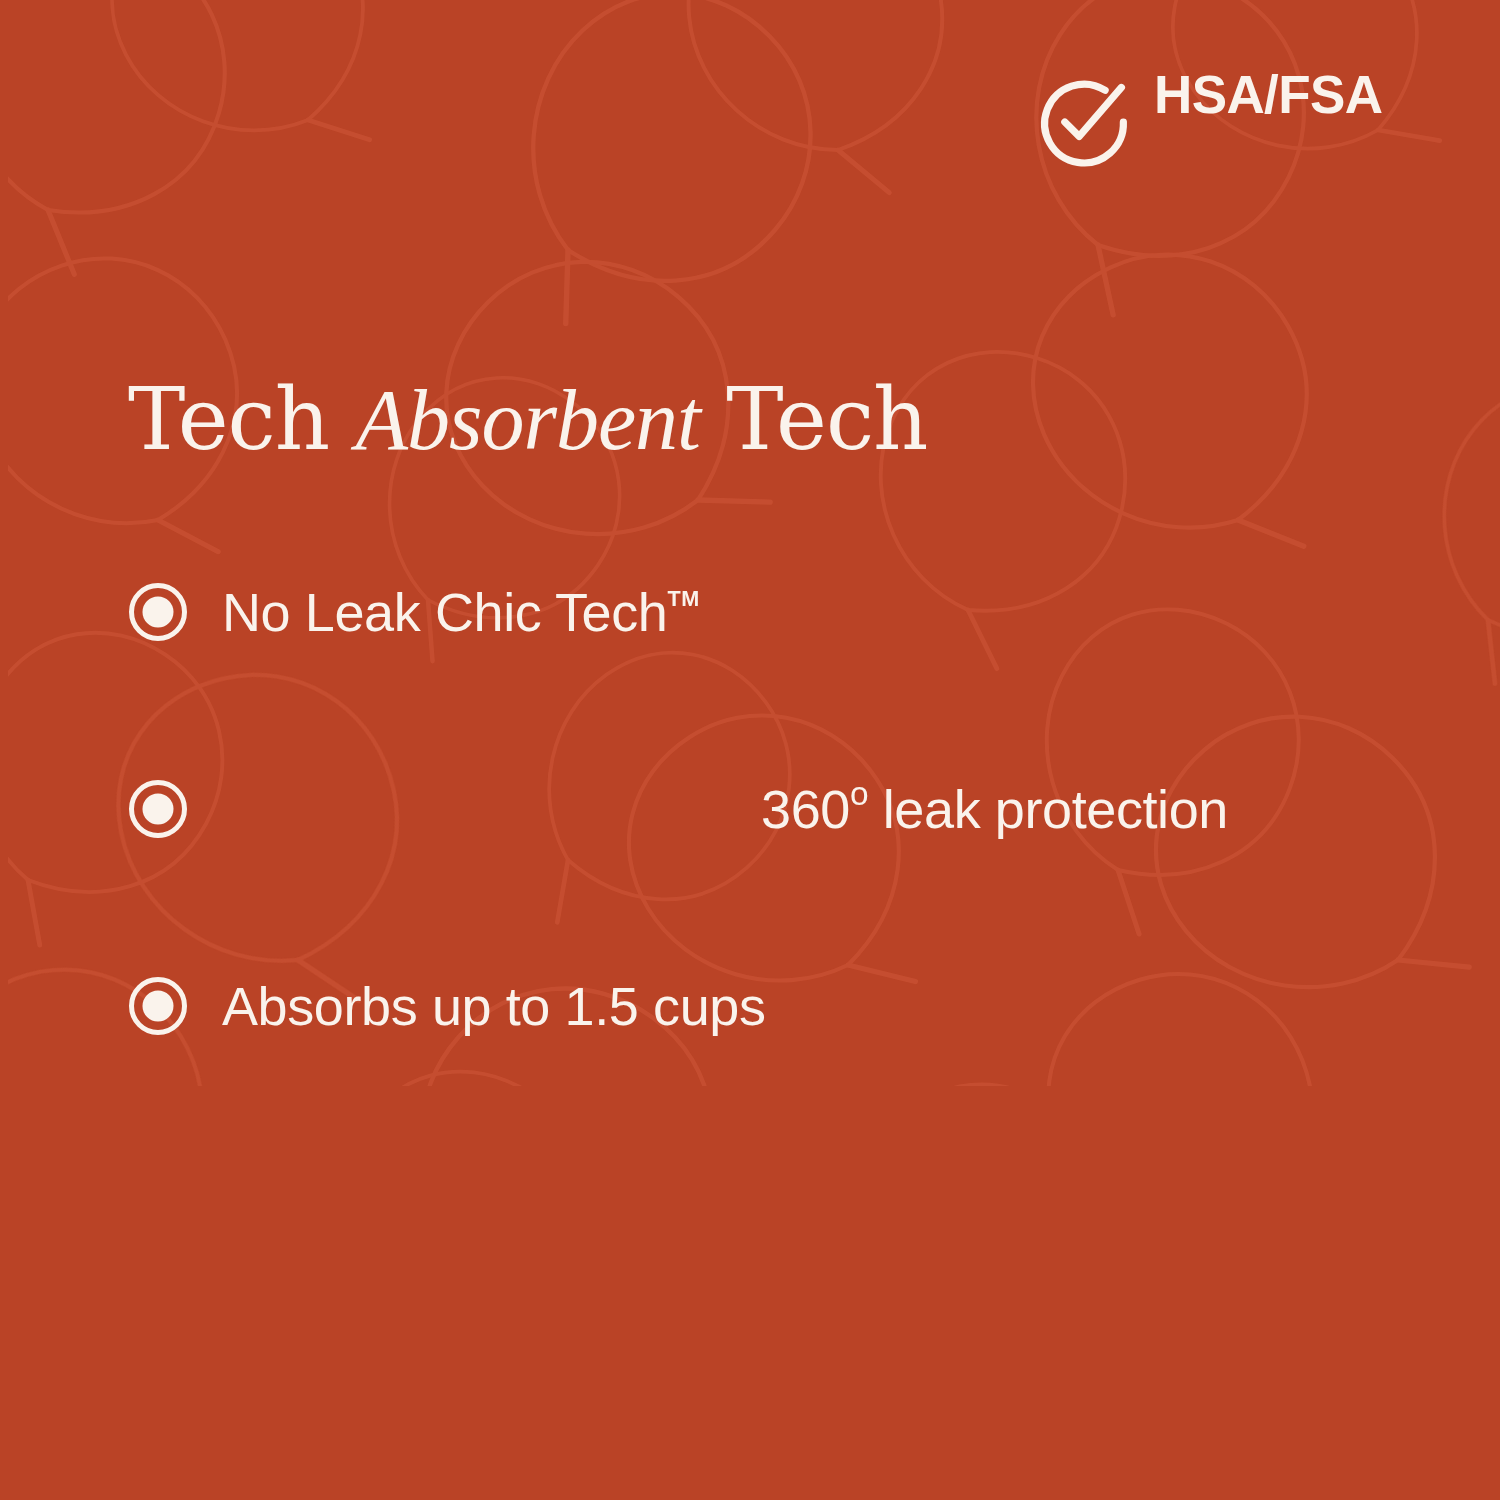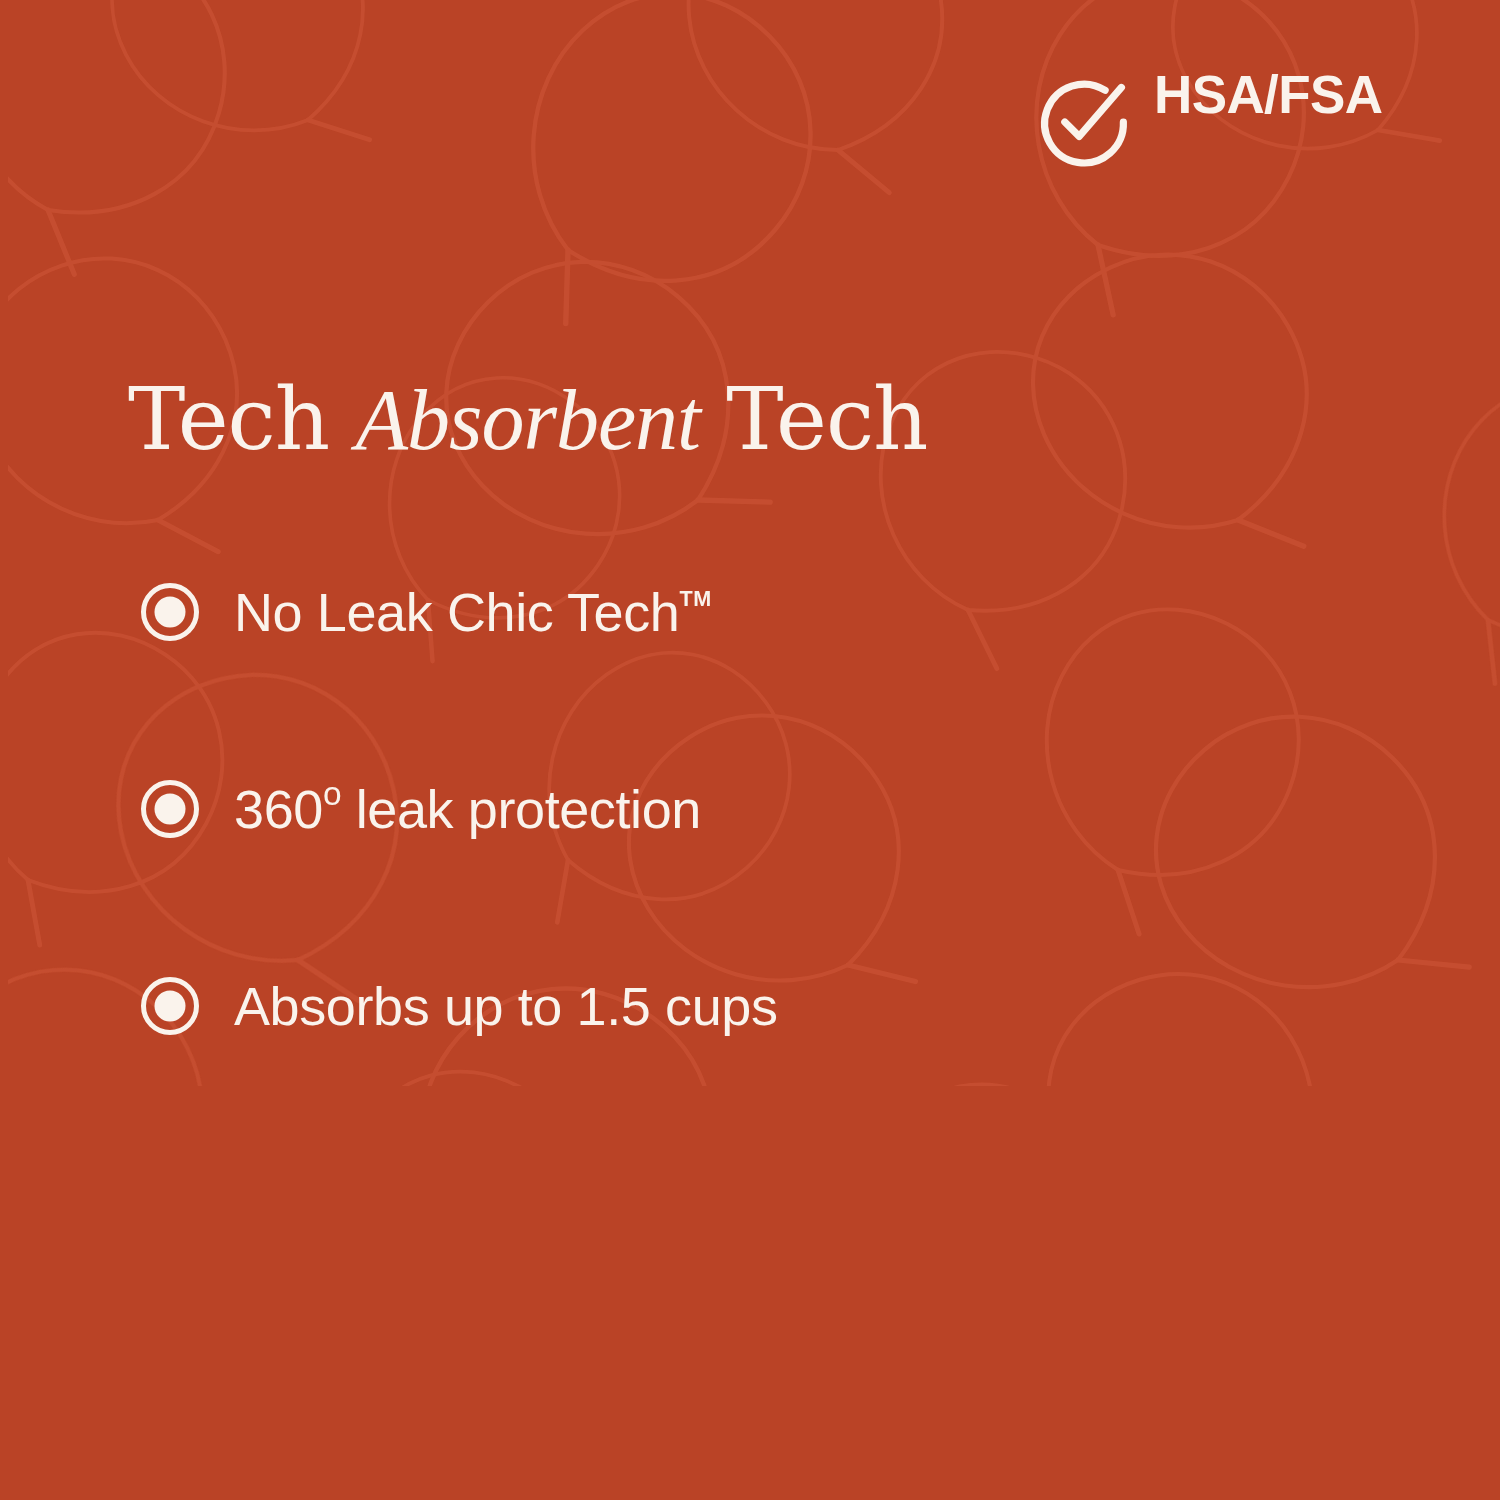--- a/index.html
+++ b/index.html
@@ -91,33 +91,33 @@
   }
 
   .headline .em {
     font-style: italic;
     font-family: Liberation Serif, serif;
   }
 
   
   .bullets {
     position: absolute;
-    left: 132px;
+    left: 120px;
     top: 580px;
     width: 1100px;
   }
 
   .bullet-row {
     display: flex;
     align-items: flex-start;
     gap: 34px;
   }
 
   .bullet-row.b1 { margin-top: 0px; }
-  .bullet-row.b2 { margin-top: 132px; }
+  .bullet-row.b2 { margin-top: 132px; justify-content: space-between; }
   .bullet-row.b3 { margin-top: 132px; }
 
   .bullet-marker {
     flex: 0 0 60px;
     width: 60px;
     height: 60px;
     margin-top: 2px;
   }
 
   .bullet-text {

